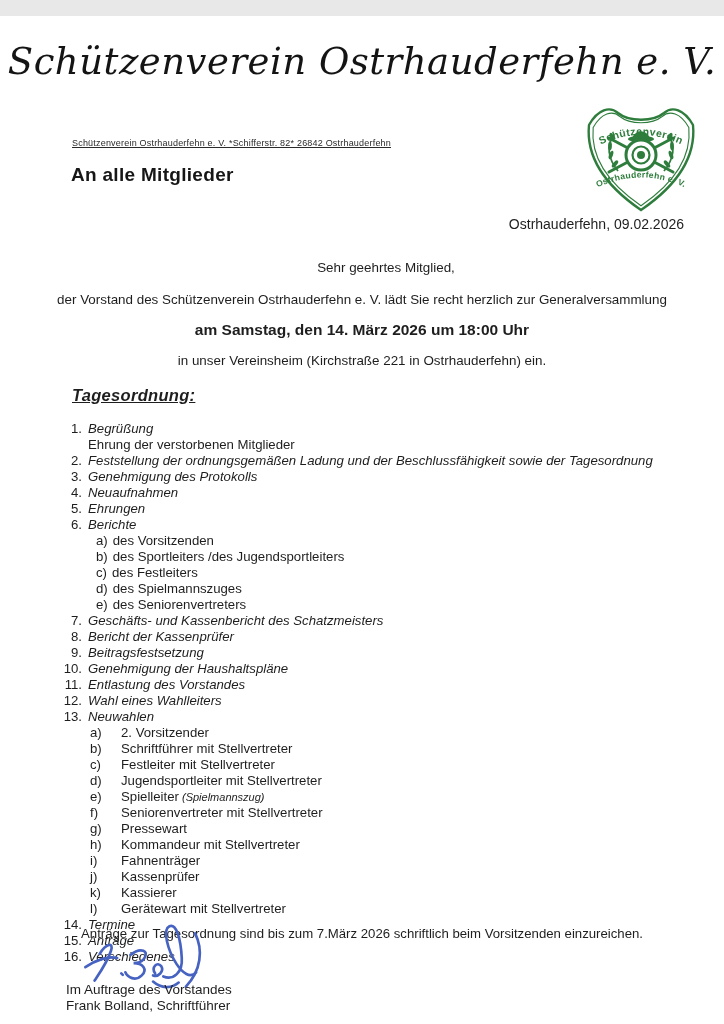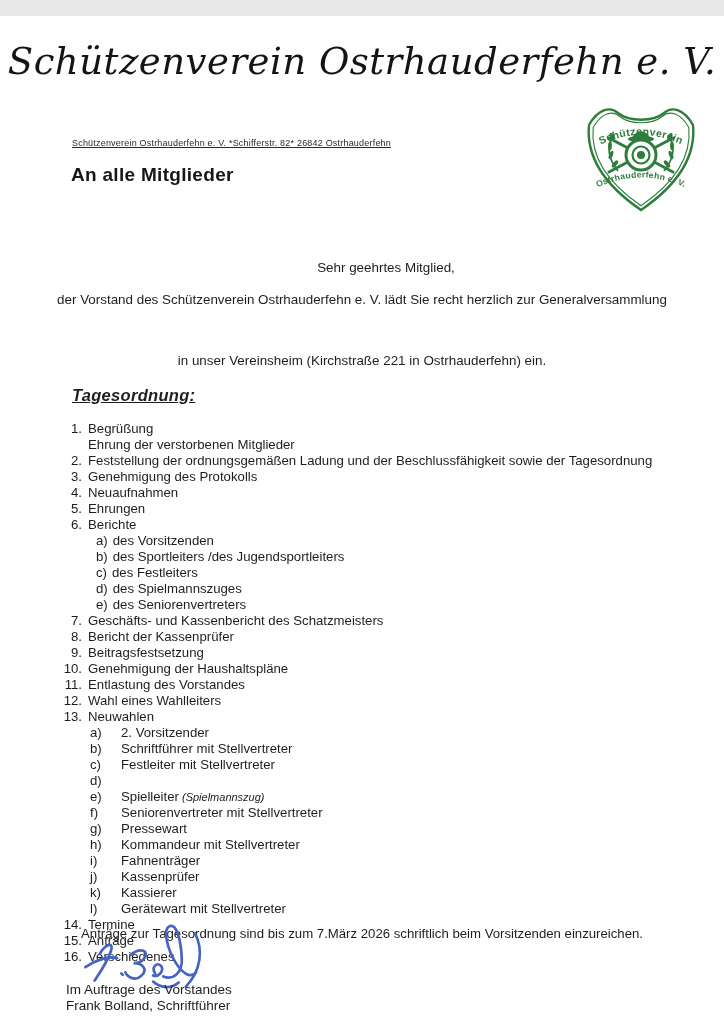--- a/index.html
+++ b/index.html
@@ -36,21 +36,21 @@
   .agenda-h{
     position:absolute;top:370px;left:72px;font-size:16.5px;font-weight:700;
     font-style:italic;text-decoration:underline;letter-spacing:0.3px;
   }
   .agenda{
     position:absolute;top:405px;left:60px;width:648px;
     font-size:13.2px;line-height:16px;
   }
   .agenda-item{display:flex;}
   .agenda-item .num{width:22px;text-align:right;margin-right:6px;flex:none;}
-  .agenda-item .txt{flex:1;}
+  .agenda-item .txt{flex:1;font-style:italic;}
   .agenda-extra{padding-left:28px;}
   .agenda-sub{display:flex;}
   .sub6{padding-left:36px;}
   .sub6 .letter{margin-right:5px;flex:none;}
   .sub13{padding-left:30px;}
   .sub13 .letter{width:17px;margin-right:14px;flex:none;}
   .note-it{font-style:italic;font-size:11px;align-self:center;}
   .note{position:absolute;top:910px;left:0;width:100%;text-align:center;font-size:13.2px;}
   .sig{position:absolute;top:903px;left:78px;width:146px;height:80px;}
   .sig path{stroke:var(--sig-blue);stroke-width:2.6;fill:none;stroke-linecap:round;}
@@ -104,23 +104,25 @@
       <circle class="fillg" cx="60" cy="57" r="4"></circle>
     </g>
     <text font-size="10.5" letter-spacing="0.4">
       <textPath href="#tArc" startOffset="50%" text-anchor="middle">Schützenverein</textPath>
     </text>
     <text font-size="8.6" letter-spacing="0.3">
       <textPath href="#bArc" startOffset="50%" text-anchor="middle">Ostrhauderfehn e. V.</textPath>
     </text>
   </svg>
 
+  <div class="date">Ostrhauderfehn, 09.02.2026</div>
 
   <div class="center-line salutation">Sehr geehrtes Mitglied,</div>
   <div class="center-line intro">der Vorstand des Schützenverein Ostrhauderfehn e. V. lädt Sie recht herzlich zur Generalversammlung</div>
+  <div class="center-line event">am Samstag, den 14. März 2026 um 18:00 Uhr</div>
   <div class="center-line location">in unser Vereinsheim (Kirchstraße 221 in Ostrhauderfehn) ein.</div>
 
   <div class="agenda-h">Tagesordnung:</div>
 
   <div class="agenda">
       <div class="agenda-item">
         <span class="num">1.</span>
         <span class="txt">Begrüßung</span>
       </div>
       <div class="agenda-extra">Ehrung der verstorbenen Mitglieder</div>
@@ -199,20 +201,21 @@
       <div class="agenda-sub sub13">
         <span class="letter">b)</span>
         <span>Schriftführer mit Stellvertreter</span>
       </div>
       <div class="agenda-sub sub13">
         <span class="letter">c)</span>
         <span>Festleiter mit Stellvertreter</span>
       </div>
       <div class="agenda-sub sub13">
         <span class="letter">d)</span>
+        <span>Jugendsportleiter mit Stellvertreter</span>
       </div>
       <div class="agenda-sub sub13">
         <span class="letter">e)</span>
         <span>Spielleiter</span>
         <span class="note-it">&nbsp;(Spielmannszug)</span>
       </div>
       <div class="agenda-sub sub13">
         <span class="letter">f)</span>
         <span>Seniorenvertreter mit Stellvertreter</span>
       </div>

